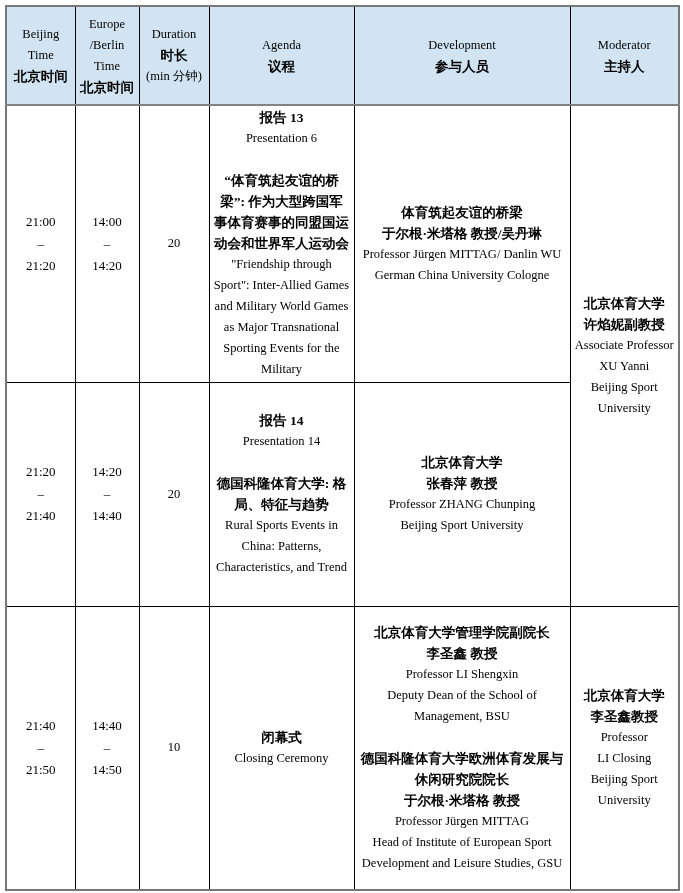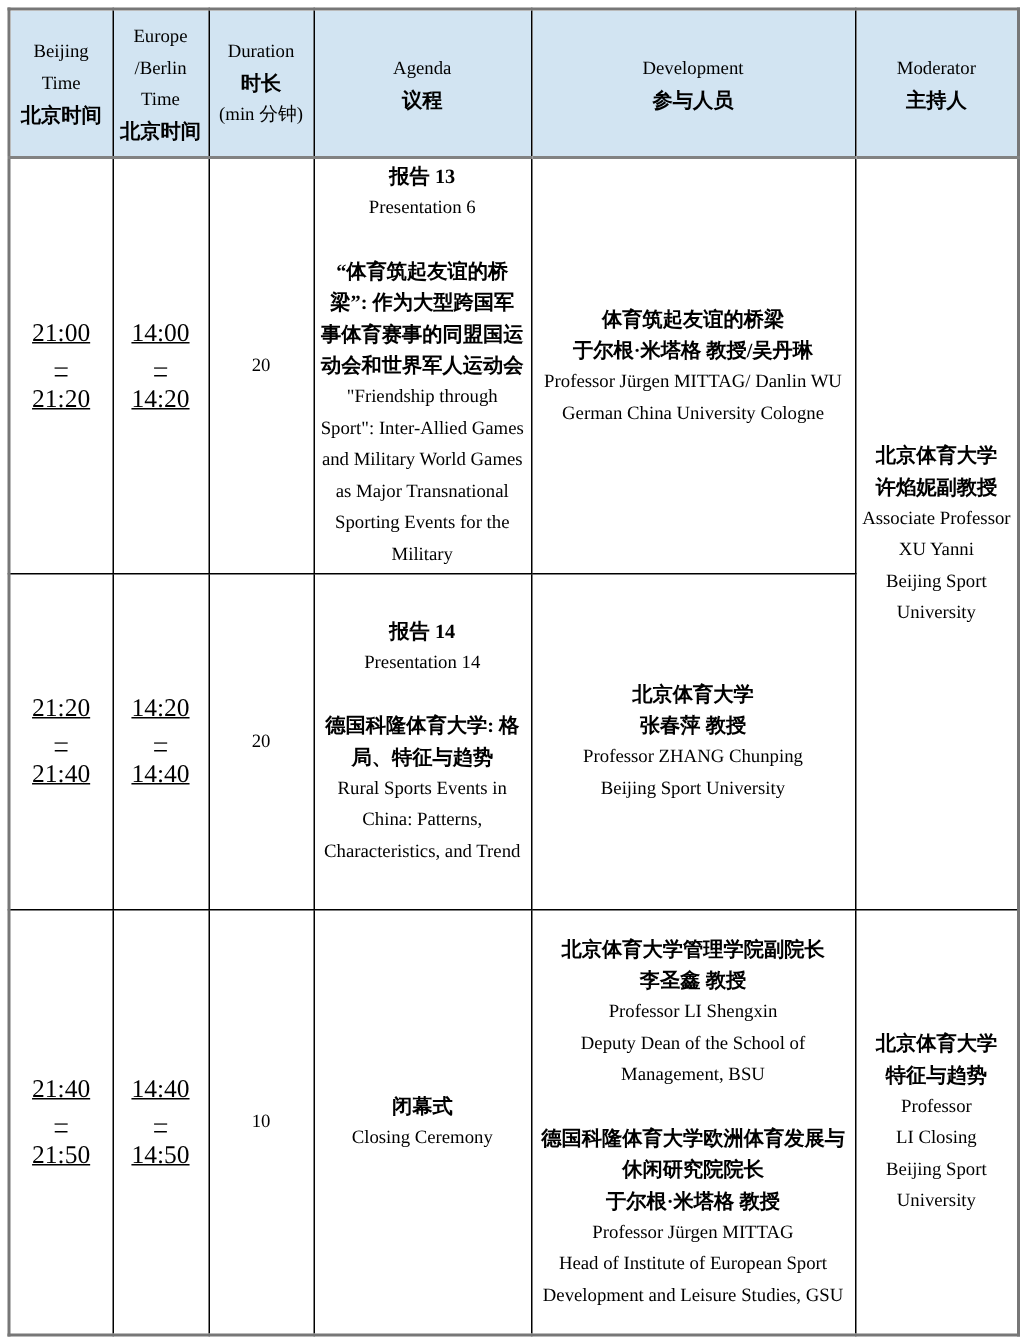--- a/index.html
+++ b/index.html
@@ -23,21 +23,21 @@
     border-bottom:2px solid #828282;
   }
   tr.hdr{height:99px;}
   tr.r1{height:277px;}
   tr.r2{height:224px;}
   tr.r3{height:284px;}
   .ln{line-height:21px;}
   .zh{font-weight:bold;font-size:13.5px;}
   .en{font-size:12.5px;}
   .sp{height:21px;}
-  .time .ln{line-height:22px;font-size:17px;text-decoration:underline;}
+  .time .ln{line-height:22px;font-size:13px;}
   .mod .ln{white-space:nowrap;}
   .dash{font-size:12px;}
 </style>
 </head>
 <body>
 
 <table class="sched">
   <colgroup>
     <col style="width:69px">
       <col style="width:64px">
@@ -170,21 +170,21 @@
         <div class="ln en">Professor LI Shengxin</div>
         <div class="ln en">Deputy Dean of the School of Management, BSU</div>
         <div class="sp"></div>
         <div class="ln zh">德国科隆体育大学欧洲体育发展与休闲研究院院长</div>
         <div class="ln zh">于尔根·米塔格 教授</div>
         <div class="ln en">Professor Jürgen MITTAG</div>
         <div class="ln en">Head of Institute of European Sport Development and Leisure Studies, GSU</div>
       </td>
       <td class="mod">
         <div class="ln zh">北京体育大学</div>
-        <div class="ln zh">特征与趋势</div>
+        <div class="ln zh">李圣鑫教授</div>
         <div class="ln en">Professor</div>
         <div class="ln en">LI Closing</div>
         <div class="ln en">Beijing Sport</div>
         <div class="ln en">University</div>
       </td>
     </tr>
   </tbody>
 </table>
 
 </body></html>

